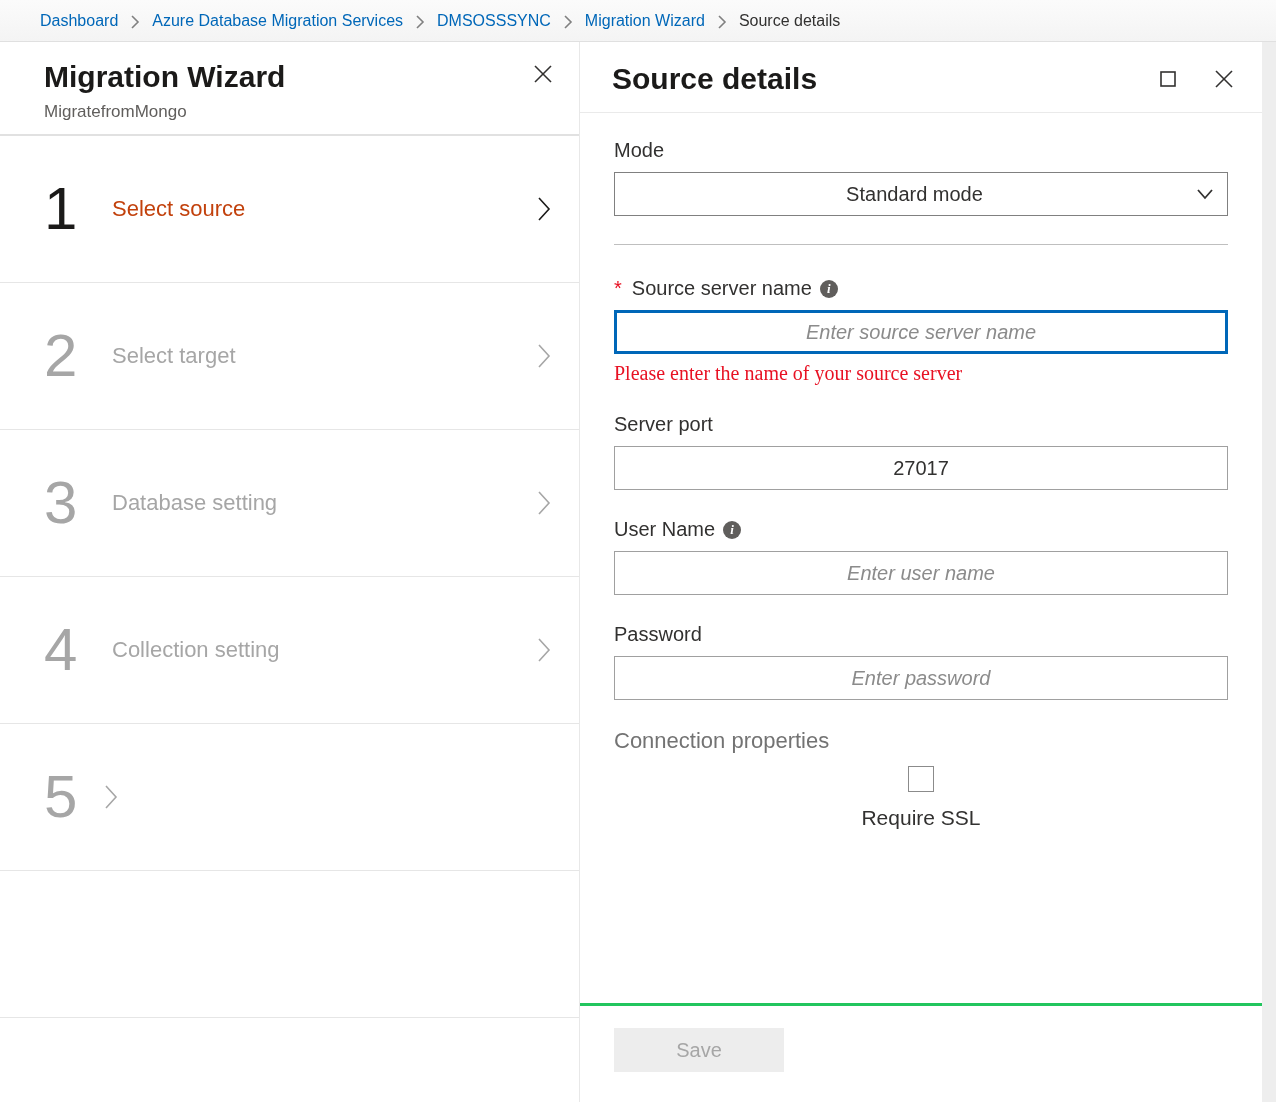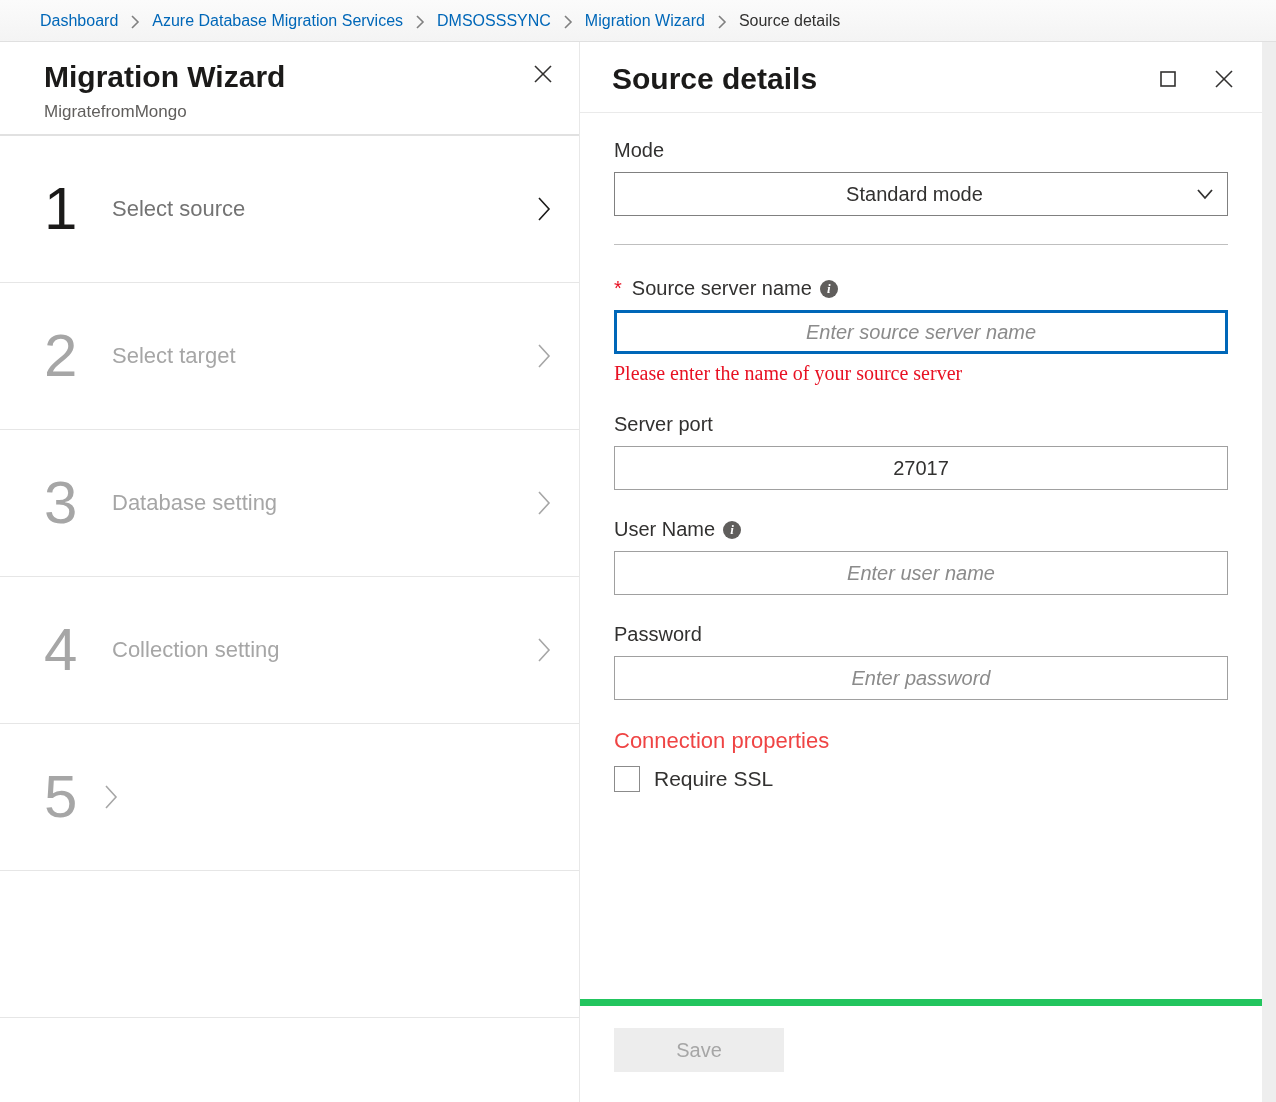--- a/index.html
+++ b/index.html
@@ -53,21 +53,21 @@
     align-items: center;
     height: 147px;
     padding: 0 28px 0 44px;
     border-bottom: 1px solid #e6e6e6;
     cursor: pointer;
   }
   .step .num { font-size: 60px; font-weight: 300; width: 60px; color: #a6a6a6; line-height: 1; }
   .step .label { font-size: 22px; color: #a6a6a6; flex: 1; margin-left: 8px; }
   .step .arrow { color: #a6a6a6; }
   .step.active .num { color: #1b1a19; }
-  .step.active .label { color: #737373; }
+  .step.active .label { color: #c2410c; }
   .step.active .arrow { color: #1b1a19; }
   
   .detail-header {
     padding: 20px 24px 16px 32px;
     border-bottom: 1px solid #eaeaea;
     display: flex;
     align-items: center;
     justify-content: space-between;
   }
   .detail-header h2 { font-size: 30px; font-weight: 600; color: #1b1a19; }
@@ -96,25 +96,25 @@
   .text-input::placeholder { color: #8b8b8b; font-style: italic; }
   .text-input.error { border: 3px solid #0067b8; outline: none; }
   .error-msg { color: #e81123; font-size: 20px; margin-top: 8px; font-family: Liberation Serif, serif; }
   .select-wrap { position: relative; }
   .select-wrap .caret {
     position: absolute; right: 14px; top: 50%; transform: translateY(-50%);
     pointer-events: none; color: #323130;
   }
   .select-input { appearance: none; padding-right: 40px; border-color: #808080; }
   .divider { border: none; border-top: 1px solid #bfbfbf; margin: 10px 0 32px 0; }
-  .conn-title { font-size: 22px; color: #ef4444; margin-bottom: 12px; }
-  .checkbox-row { display: flex; align-items: center; gap: 14px; font-size: 21px; color: #323130; }
+  .conn-title { font-size: 22px; color: #737373; margin-bottom: 12px; }
+  .checkbox-row { display: flex; align-items: center; gap: 14px; font-size: 21px; color: #323130; flex-direction: column; }
   .checkbox-box { width: 26px; height: 26px; border: 1px solid #8b8b8b; background: #fff; cursor: pointer; }
   
-  .form-footer { border-top: 7px solid #22c55e; padding: 22px 33px 30px 34px; }
+  .form-footer { border-top: 3px solid #22c55e; padding: 22px 33px 30px 34px; }
   .save-btn {
     width: 170px; height: 44px;
     background: #ededed; color: #a6a6a6;
     border: none; font-size: 20px;
     cursor: default;
   }
   svg { display: block; }
 </style>
 </head>
 <body>

